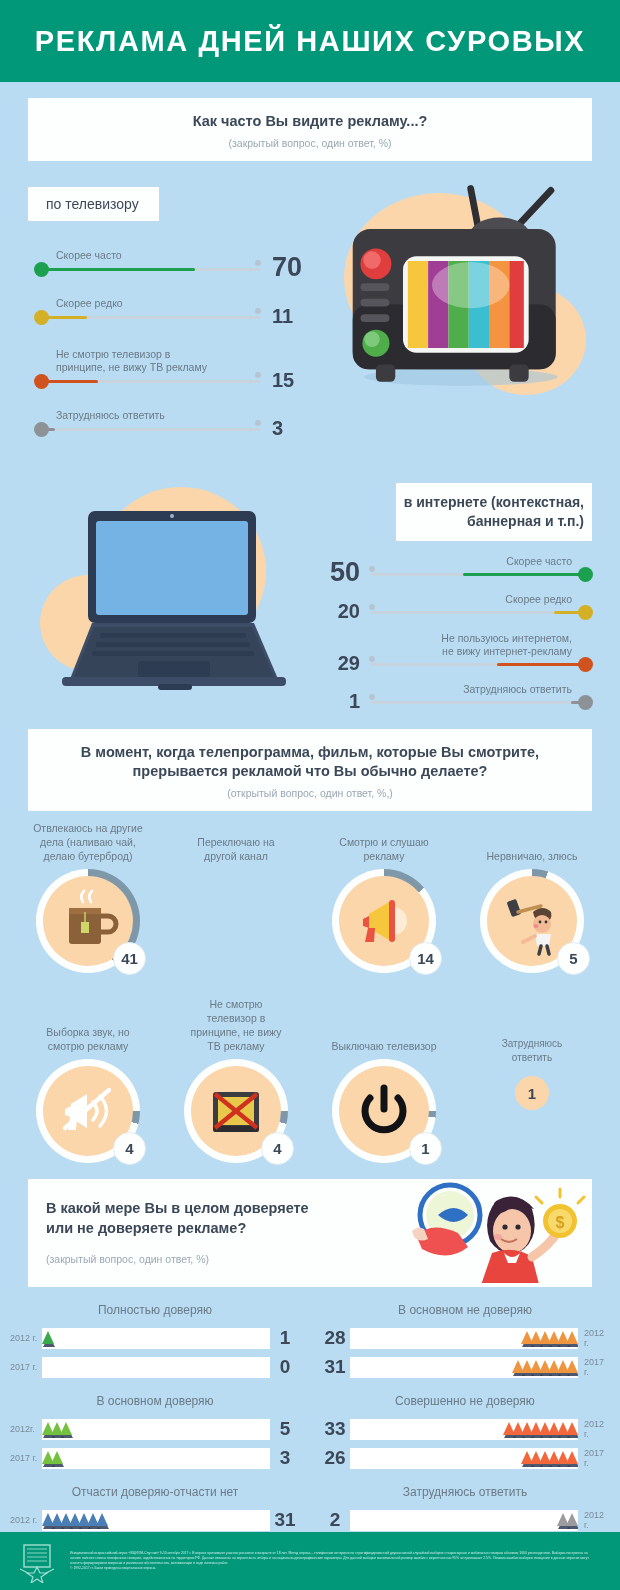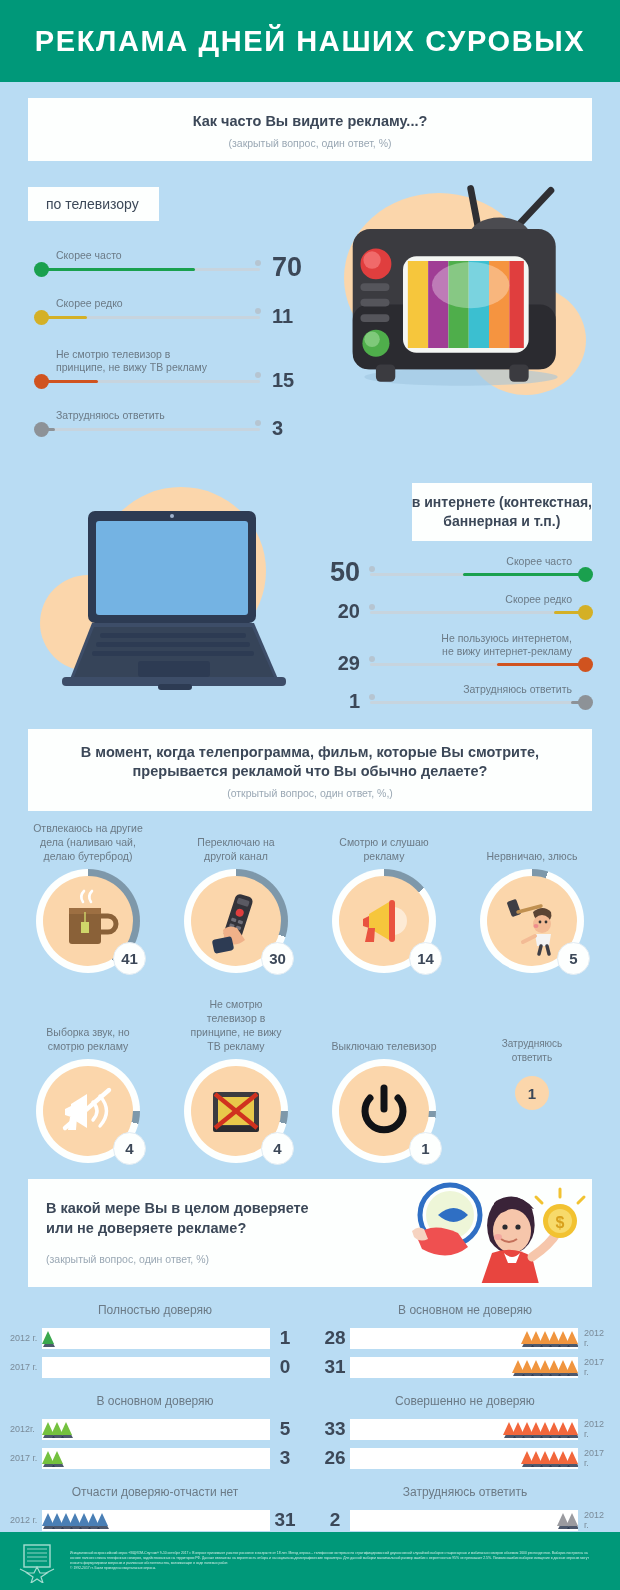--- a/index.html
+++ b/index.html
@@ -75,23 +75,23 @@
   }
   .bar-val {
     position: absolute; left: 238px; bottom: -1px;
     font-size: 20px; font-weight: bold; color: #3c4858;
   }
   .bar-val.big { font-size: 27px; bottom: -4px; }
   
   .sec2 { position: relative; height: 240px; }
   .sec2-label {
     position: absolute; right: 28px; top: 8px;
-    background: #fdfffe; padding: 10px 0;
+    background: #fdfffe; padding: 10px 8px;
     font-size: 14px; font-weight: bold; color: #3c4858;
-    text-align: center; line-height: 1.35;
+    text-align: right; line-height: 1.35;
   }
   .laptop-wrap { position: absolute; left: 40px; top: 6px; width: 270px; height: 220px; }
   .bars-net { position: absolute; right: 28px; top: 70px; width: 280px; }
   .bar-row-r { position: relative; height: 38px; }
   .bar-row-r.tall { height: 52px; }
   .bar-label-r {
     font-size: 10.5px; color: #6b7a86; line-height: 1.3;
     position: absolute; right: 20px; bottom: 14px; text-align: right;
   }
   .track-r {
@@ -374,43 +374,20 @@
             <line x1="32" y1="26" x2="32" y2="36" stroke="#cfd66a" stroke-width="1.4"></line>
           </svg>
         </div>
         <div class="cnum">41</div>
       </div>
     </div>
 
     <div class="circ-item">
       <div class="circ-cap" style="white-space:pre-line;">Переключаю на
 другой канал</div>
-      <div class="circ-holder">
-        <div class="ring" style="background:conic-gradient(#7e98aa 0% 30%, #fdfffe 30% 100%);"></div>
-        <div class="inner">
-          <svg viewBox="0 0 70 70" width="70" height="70">
-            <g transform="rotate(18 35 35)">
-              <rect x="27" y="8" width="18" height="46" rx="5" fill="#33333a"></rect>
-              <rect x="30" y="12" width="12" height="6" rx="1.5" fill="#5a5a63"></rect>
-              <circle cx="36" cy="26" r="4" fill="#e03e3e"></circle>
-              <g fill="#6e6e78">
-                <rect x="30" y="33" width="5" height="3.4" rx="1"></rect>
-                  <rect x="37" y="33" width="5" height="3.4" rx="1"></rect>
-                <rect x="30" y="39" width="5" height="3.4" rx="1"></rect>
-                  <rect x="37" y="39" width="5" height="3.4" rx="1"></rect>
-                <rect x="30" y="45" width="5" height="3.4" rx="1"></rect>
-                  <rect x="37" y="45" width="5" height="3.4" rx="1"></rect>
-              </g>
-            </g>
-            <path d="M22 44 q6 -6 14 -2 l8 12 q-10 8 -20 2 z" fill="#f0b189"></path>
-            <rect x="12" y="52" width="20" height="14" rx="3" fill="#2d3b53" transform="rotate(-12 22 59)"></rect>
-          </svg>
-        </div>
-        <div class="cnum">30</div>
-      </div>
     </div>
 
     <div class="circ-item">
       <div class="circ-cap" style="white-space:pre-line;">Смотрю и слушаю
 рекламу</div>
       <div class="circ-holder">
         <div class="ring" style="background:conic-gradient(#7e98aa 0% 14%, #fdfffe 14% 100%);"></div>
         <div class="inner">
           <svg viewBox="0 0 70 70" width="70" height="70">
             <circle cx="44" cy="35" r="14" fill="#ffffff" opacity=".5"></circle>

